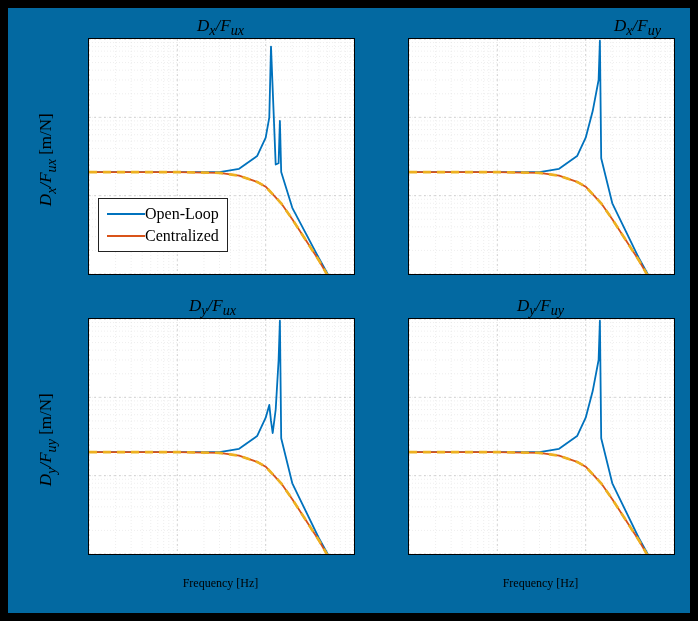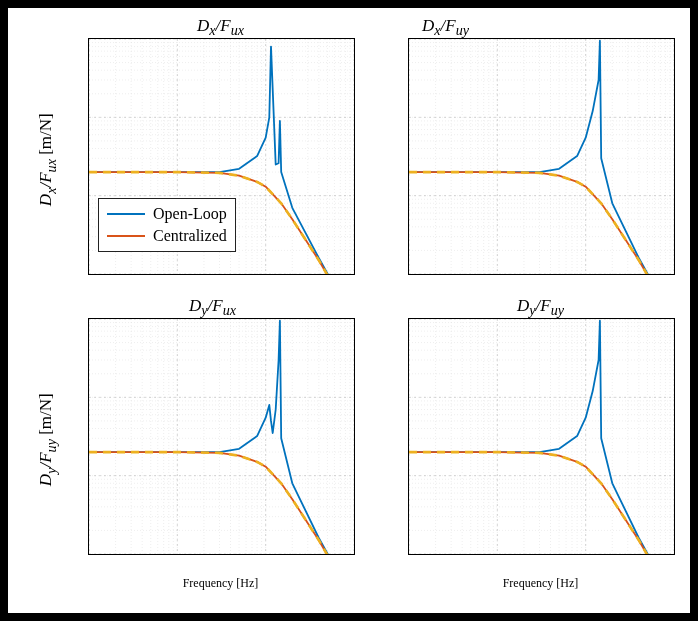--- a/index.html
+++ b/index.html
@@ -11,21 +11,21 @@
     height: 621px;
     position: relative;
     overflow: hidden;
   }
   .figure {
     position: absolute;
     top: 8px;
     left: 8px;
     right: 8px;
     bottom: 8px;
-    background: #ffffff;
+    background: #0369a1;
   }
   .plot {
     position: absolute;
     background: #fff;
     border: 1px solid #000;
   }
   .plot svg {
     width: 100%;
     height: 100%;
     display: block;
@@ -51,21 +51,20 @@
   .legend {
     position: absolute;
     background: #fff;
     border: 1px solid #222;
     padding: 4px 8px;
     font-size: 16px;
   }
   .legend-row {
     display: flex;
     align-items: center;
-    gap: 8px;
     height: 22px;
     text-align: center;
   }
   .legend-swatch {
     width: 38px;
     height: 2px;
     position: relative;
   }
   .swatch-solid-blue { background: #0072BD; height: 2px; }
   .swatch-solid-red { background: #D95319; height: 2px; }
@@ -225,21 +224,21 @@
           <line x1="0" y1="235" x2="265" y2="235"></line>
           <line x1="0" y1="156.66666666666669" x2="265" y2="156.66666666666669"></line>
           <line x1="0" y1="78.33333333333334" x2="265" y2="78.33333333333334"></line>
           <line x1="0" y1="0" x2="265" y2="0"></line>
         </g>
         <path d="M0.0,133.1 L88.3,133.1 L130.5,133.1 L150.1,129.8 L168.1,117.1 L176.7,98.7 L183.7,72.1 L189.6,41.0 L190.9,1.7 L192.2,119.3 L203.3,164.3 L229.8,219.0 L265.0,282.2 " fill="none" stroke="#0072BD" stroke-width="1.8" stroke-linejoin="round"></path>
         <path d="M0.0,133.1 L88.3,133.1 L130.5,133.9 L150.1,136.7 L168.1,142.9 L176.7,147.7 L192.2,164.3 L203.3,180.2 L229.8,221.2 L265.0,282.2 " fill="none" stroke="#D95319" stroke-width="1.8" stroke-linejoin="round"></path>
         <path d="M0.0,133.1 L88.3,133.1 L130.5,133.9 L150.1,136.7 L168.1,142.9 L176.7,147.7 L192.2,164.3 L203.3,180.2 L229.8,221.2 L265.0,282.2 " fill="none" stroke="#EDB120" stroke-width="2.6" stroke-dasharray="8,6" stroke-linejoin="round"></path>
       </svg>
     </div>
-  <div class="title" style="left:414px; top:8px; width:265px; text-align:left;"><span id="ttl-tr"><i>D<sub>x</sub>/F<sub>uy</sub></i></span></div>
+  <div class="title" style="left:388px; top:8px; width:265px; text-align:right;"><span id="ttl-tr"><i>D<sub>x</sub>/F<sub>uy</sub></i></span></div>
 
   <div class="plot" id="plot-bl" style="left:80px; top:310px; width:265px; height:235px;">
       <svg viewBox="0 0 265 235" preserveAspectRatio="none">
         <g stroke="#ddd" stroke-width="0.5" stroke-dasharray="1,2">
           <line x1="0" y1="0" x2="0" y2="235"></line>
           <line x1="26.590982950318345" y1="0" x2="26.590982950318345" y2="235"></line>
           <line x1="42.145710833570185" y1="0" x2="42.145710833570185" y2="235"></line>
           <line x1="53.181965900636676" y1="0" x2="53.181965900636676" y2="235"></line>
           <line x1="61.74235038301499" y1="0" x2="61.74235038301499" y2="235"></line>
           <line x1="68.73669378388853" y1="0" x2="68.73669378388853" y2="235"></line>

